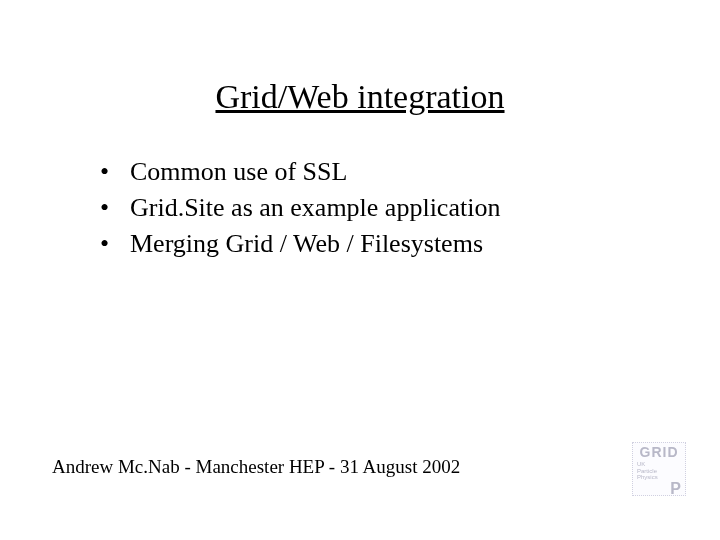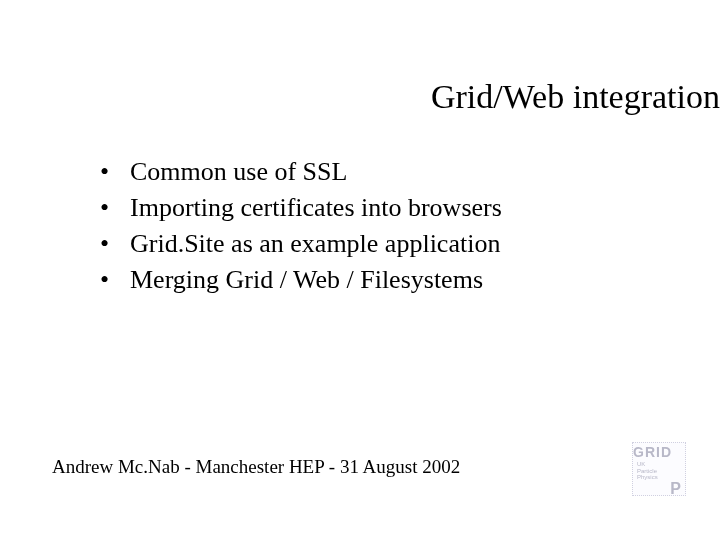--- a/index.html
+++ b/index.html
@@ -12,23 +12,24 @@
   }
   .slide {
     width: 720px;
     height: 540px;
     position: relative;
     padding: 0;
   }
   .title {
     font-size: 34px;
     font-weight: 400;
-    text-align: right;
+    text-align: center;
     padding-top: 78px;
     padding-bottom: 38px;
+    text-decoration: underline;
   }
   .content {
     padding-left: 100px;
     padding-right: 77px;
   }
   .bullet-list {
     list-style: none;
   }
   .bullet-item {
     font-size: 26px;
@@ -58,20 +59,21 @@
     flex-direction: column;
     font-family: Arial, Helvetica, sans-serif;
     color: #b8b8c8;
     border: 1px dotted #d0d0e0;
     background: #fcfcff;
   }
   .logo-top {
     font-size: 14px;
     font-weight: bold;
     letter-spacing: 1px;
+    text-align: center;
     padding-top: 2px;
     line-height: 1;
   }
   .logo-mid {
     font-size: 6px;
     text-align: left;
     padding-left: 4px;
     line-height: 1.1;
     flex: 1;
     padding-top: 2px;
@@ -88,21 +90,20 @@
 </head>
 <body>
 
 <div class="slide">
 
   <h1 class="title">Grid/Web integration</h1>
 
   <div class="content">
     <ul class="bullet-list">
       <li class="bullet-item">Common use of SSL</li>
-      <li class="bullet-item">Importing certificates into browsers</li>
       <li class="bullet-item">Grid.Site as an example application</li>
       <li class="bullet-item">Merging Grid / Web / Filesystems</li>
     </ul>
   </div>
 
   <div class="footer">Andrew Mc.Nab - Manchester HEP - 31 August 2002</div>
 
   <div class="logo">
     <div class="logo-top">GRID</div>
     <div class="logo-mid">

